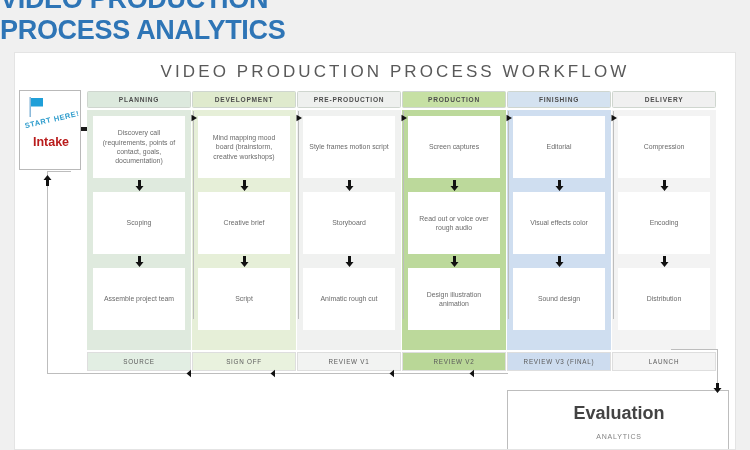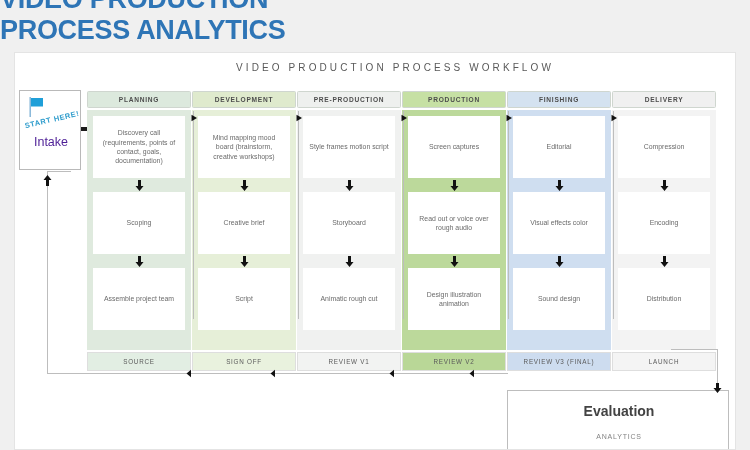--- a/index.html
+++ b/index.html
@@ -43,21 +43,21 @@
     overflow: hidden;
   }
 
   
   #diagram-title {
     position: absolute;
     left: 100px;
     top: 9px;
     width: 560px;
     text-align: center;
-    font-size: 10px;
+    font-size: 17px;
     letter-spacing: 3.1px;
     color: #595959;
     white-space: nowrap;
   }
 
   
   #intake-box {
     position: absolute;
     left: 4px;
     top: 37px;
@@ -87,22 +87,22 @@
     transform: rotate(-13deg);
     white-space: nowrap;
   }
   #intake-label {
     position: absolute;
     left: 0;
     top: 44px;
     width: 62px;
     text-align: center;
     font-size: 12.5px;
-    font-weight: normal;
-    color: #4c1d95;
+    font-weight: bold;
+    color: #b91c1c;
   }
 
   
   #intake-arrow {
     position: absolute;
     left: 66px;
     top: 70px;
     width: 16px;
     height: 12px;
   }
@@ -207,21 +207,21 @@
     background: #ffffff;
     border: 1px solid #bdbdbd;
     z-index: 4;
   }
   #evaluation-title {
     position: absolute;
     left: 0;
     top: 12px;
     width: 222px;
     text-align: center;
-    font-size: 14px;
+    font-size: 18px;
     font-weight: bold;
     color: #434343;
   }
   #evaluation-sub {
     position: absolute;
     left: 0;
     top: 42px;
     width: 222px;
     text-align: center;
     font-size: 7px;

